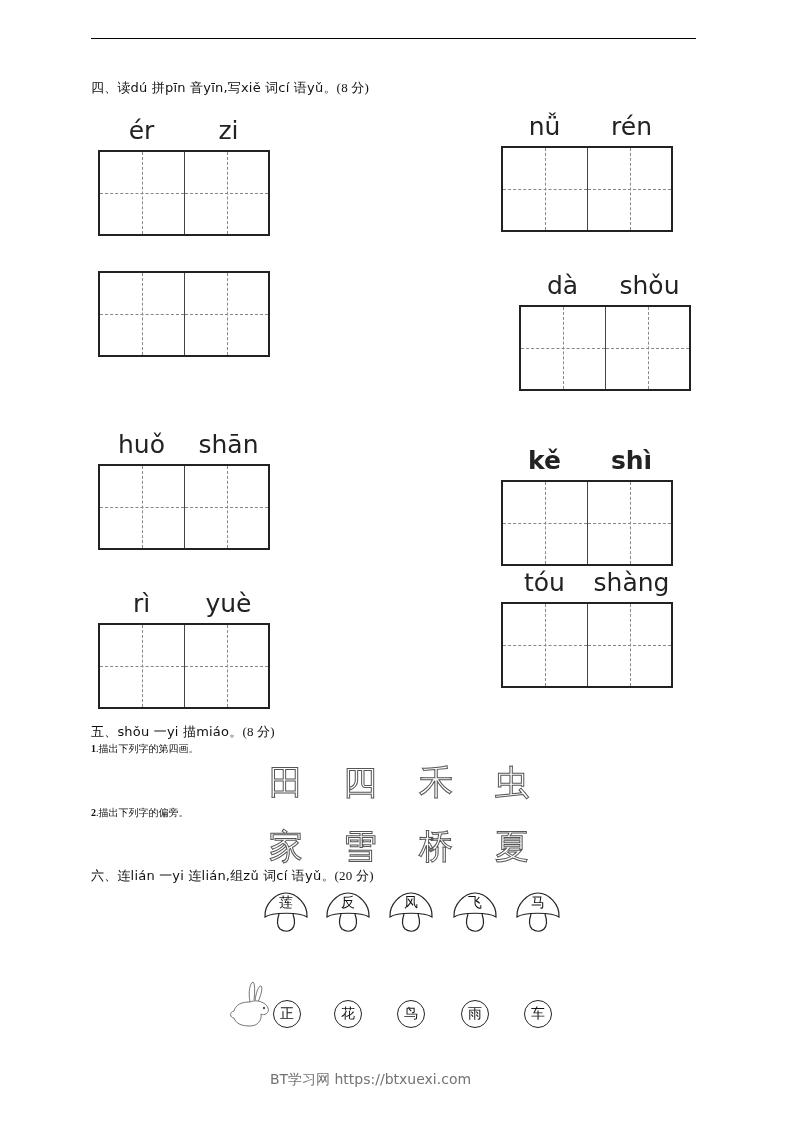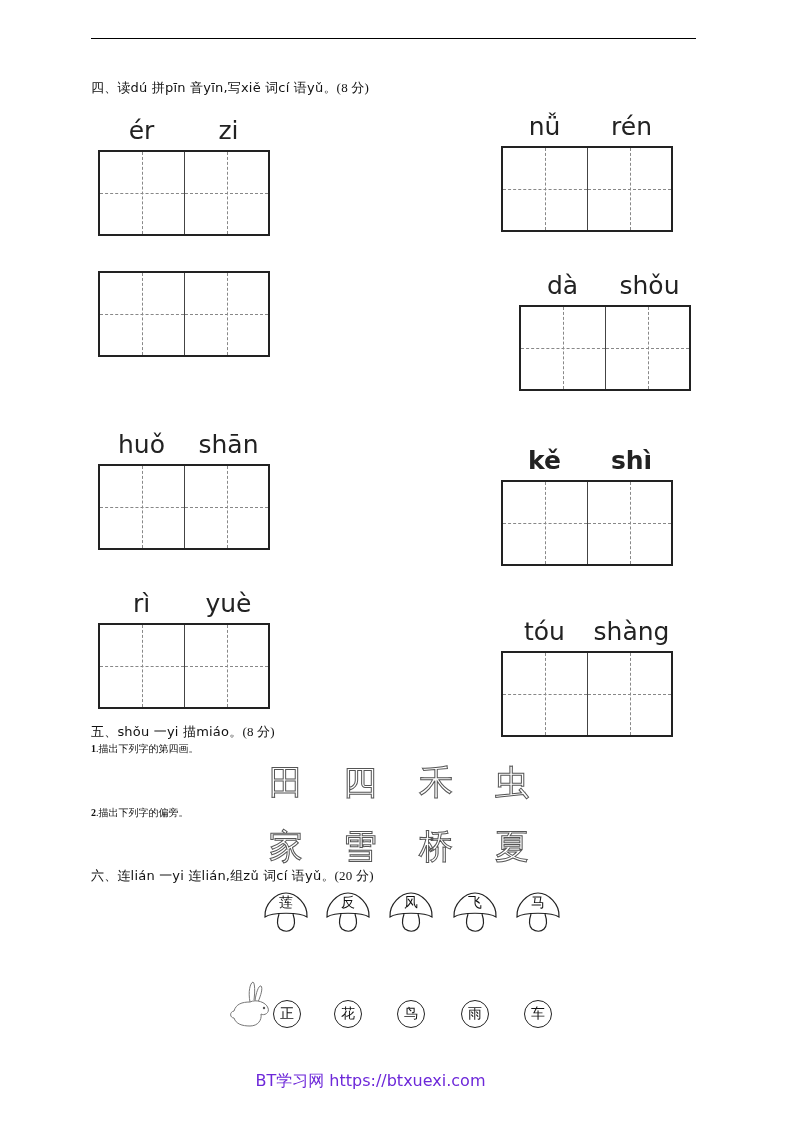--- a/index.html
+++ b/index.html
@@ -26,21 +26,21 @@
            color:#fff; -webkit-text-stroke:1px #555; width:50px; text-align:center; }
 
   .mush { position:absolute; width:48px; height:44px; }
   .mush svg { position:absolute; left:0; top:0; }
   .mush .ch { position:absolute; left:0; top:4px; width:48px; text-align:center; font-size:14px; font-family:"DejaVu Serif", serif; }
 
   .circ { position:absolute; width:28px; height:28px; border:1.5px solid #222; border-radius:50%;
           box-sizing:border-box; text-align:center; line-height:25px; font-size:14px; font-family:"DejaVu Serif", serif; }
   .rabbit { position:absolute; left:228px; top:980px; }
 
-  .footer { position:absolute; left:0; width:741px; top:1071px; text-align:center; font-size:16px; color:#6d28d9; }
+  .footer { position:absolute; left:0; width:741px; top:1071px; text-align:center; font-size:14px; color:#737373; }
 </style>
 </head>
 <body>
 
 <div class="rule"></div>
 
 <div class="heading" style="top:79px;">
   <span>四、读dú 拼pīn 音yīn,写xiě 词cí 语yǔ。</span><span class="pts">(8 分)</span>
 </div>
 
@@ -106,21 +106,21 @@
 <div class="item" style="left:98px; top:589px;">
   <div class="py">
       <span class="a">rì</span>
       <span class="b">yuè</span>
     </div>
   <div class="grid">
       <div class="cell"></div>
       <div class="cell"></div>
     </div>
 </div>
-<div class="item" style="left:501px; top:617px;">
+<div class="item" style="left:501px; top:568px;">
   <div class="py">
       <span class="a">tóu</span>
       <span class="b">shàng</span>
     </div>
   <div class="grid">
       <div class="cell"></div>
       <div class="cell"></div>
     </div>
 </div>
 

